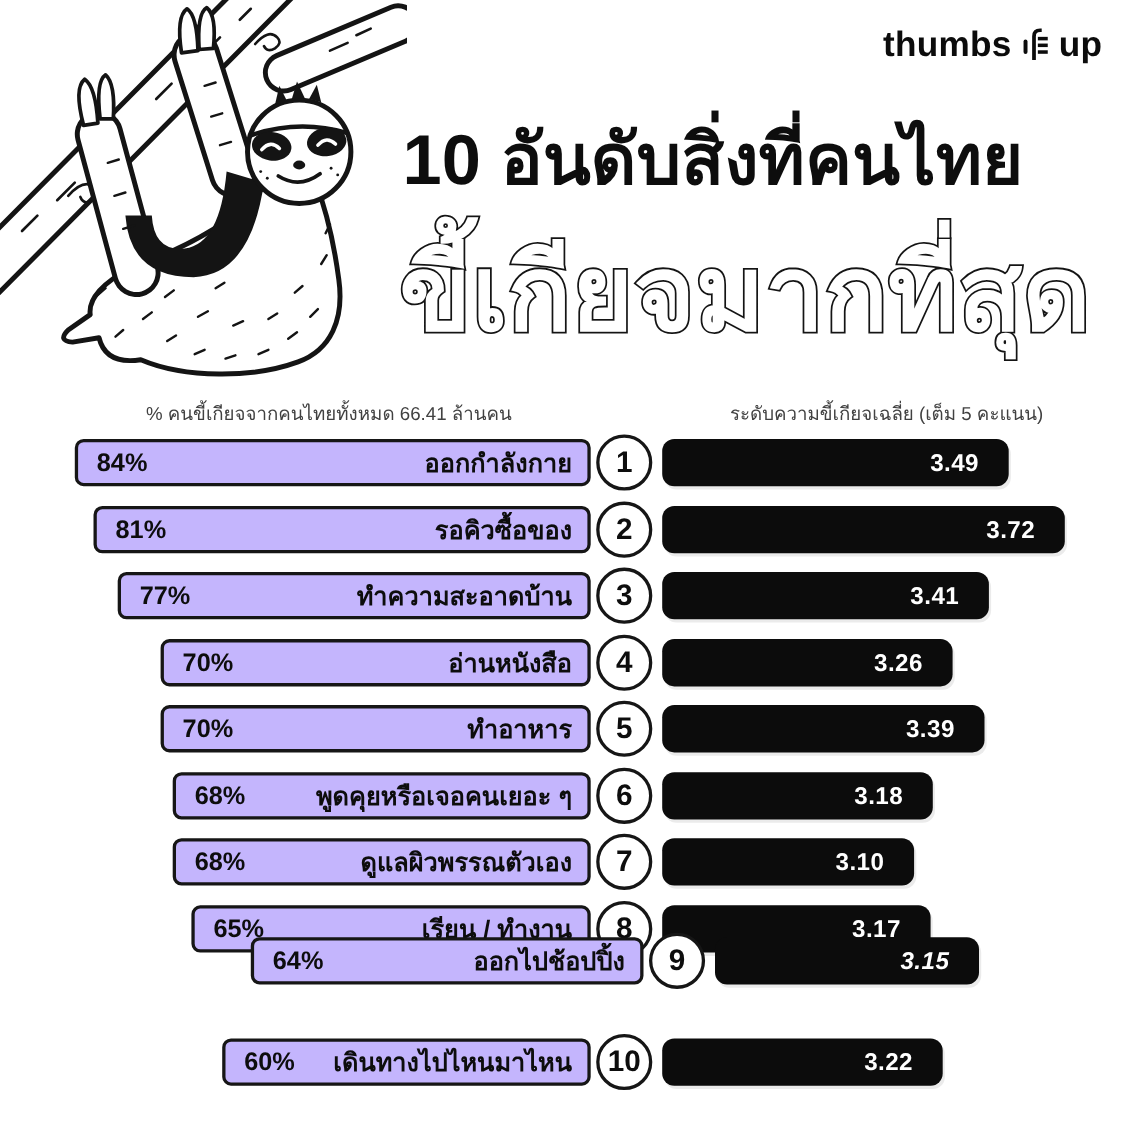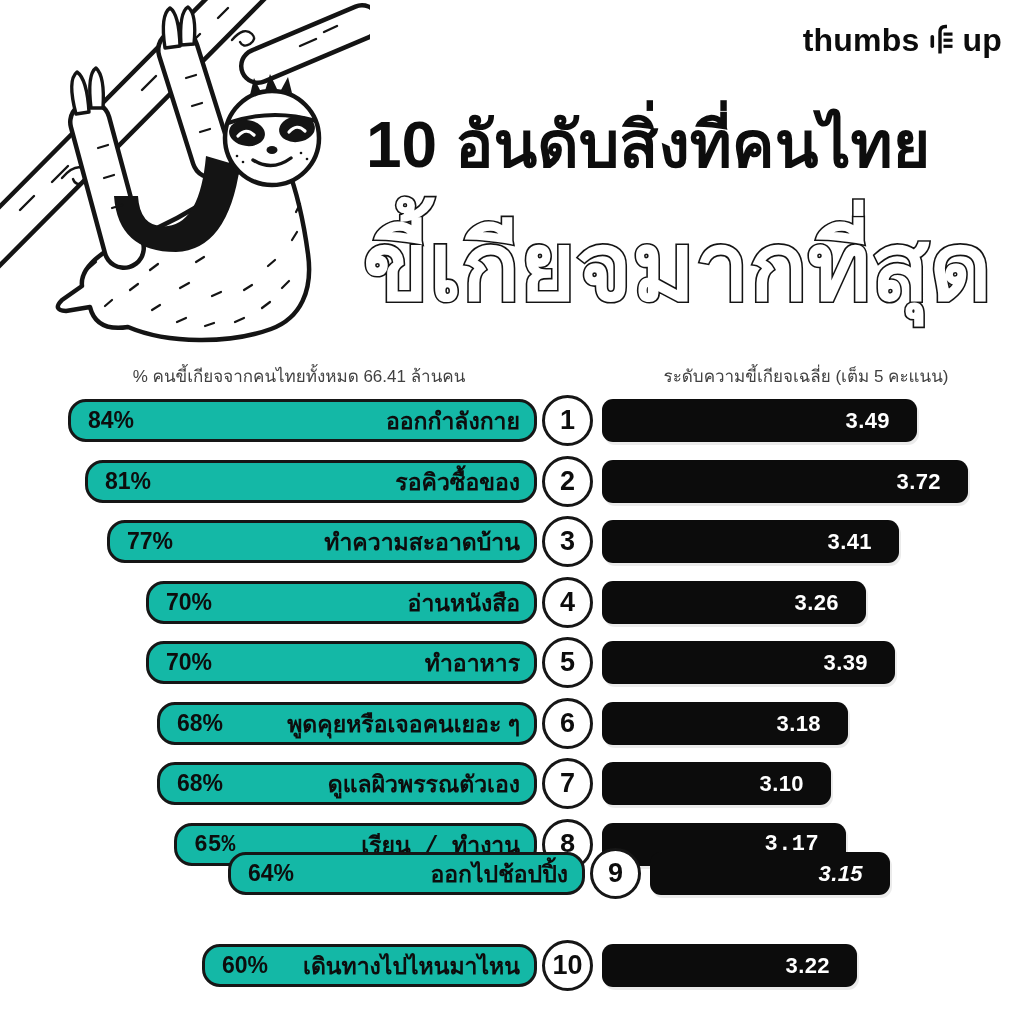--- a/index.html
+++ b/index.html
@@ -1,42 +1,42 @@
 <!DOCTYPE html>
 <html lang="th"><head>
 <meta charset="utf-8">
 <style>
   html,body{margin:0;padding:0;background:#fff;}
   .canvas{position:relative;width:1024px;height:1024px;background:#ffffff;overflow:hidden;
           font-family:"Liberation Sans","DejaVu Sans",sans-serif;color:#111;}
 
   
-  .logo{position:absolute;top:22px;right:22px;display:flex;align-items:flex-start;gap:9px;
+  .logo{position:absolute;top:22px;right:22px;display:flex;align-items:flex-end;gap:9px;
         font-size:32px;font-weight:bold;color:#0c0c0c;letter-spacing:0.2px;}
   .logo svg{display:block;}
 
   
   .sloth{position:absolute;left:0;top:0;width:370px;height:360px;}
 
   
   .title1{position:absolute;left:366px;top:112px;width:650px;font-size:64px;font-weight:bold;
           color:#0d0d0d;line-height:1.05;white-space:nowrap;}
   .title2-svg{position:absolute;left:363px;top:196px;width:660px;height:160px;overflow:visible;}
   .title2-svg text{font-family:"Liberation Sans","DejaVu Sans",sans-serif;font-weight:bold;
           font-size:96px;fill:#ffffff;stroke:#141414;stroke-width:3.2px;paint-order:stroke;}
 
   
   .col-header{position:absolute;top:362px;font-size:17px;color:#414141;text-align:center;}
   .col-header.left{left:58px;width:482px;}
   .col-header.right{left:600px;width:412px;}
 
   
   .row{position:absolute;left:0;width:1024px;height:43px;}
-  .pbar{position:absolute;right:487px;top:0;height:43px;box-sizing:border-box;background:#14b8a6;
-        border:3px solid #161616;border-radius:18px;display:flex;align-items:center;
+  .pbar{position:absolute;right:487px;top:0;height:43px;box-sizing:border-box;background:#c4b5fd;
+        border:3px solid #161616;border-radius:8px;display:flex;align-items:center;
         justify-content:space-between;padding:0 14px 0 17px;}
   .pct{font-size:23px;font-weight:bold;color:#0d0d0d;white-space:nowrap;}
   .act{font-size:23px;font-weight:bold;color:#0d0d0d;white-space:nowrap;}
   .rank{position:absolute;left:542px;top:-4px;width:51px;height:51px;box-sizing:border-box;
         background:#fff;border:3px solid #161616;border-radius:50%;display:flex;
         align-items:center;justify-content:center;font-size:27px;font-weight:bold;color:#0d0d0d;}
   .sbar{position:absolute;left:602px;top:0;height:43px;box-sizing:border-box;background:#0c0c0c;
         border-radius:11px;display:flex;align-items:center;justify-content:flex-end;
         padding-right:27px;box-shadow:2px 3px 0 rgba(0,0,0,0.08);}
   .score{font-size:22px;font-weight:bold;color:#ffffff;letter-spacing:0.4px;white-space:nowrap;}
@@ -214,21 +214,21 @@
       <div class="row" style="top: 762px;">
         <div class="pbar" style="width: 380px;">
           <span class="pct">68%</span>
           <span class="act">ดูแลผิวพรรณตัวเอง</span>
         </div>
         <div class="rank">7</div>
         <div class="sbar" style="width: 229px;">
           <span class="score">3.10</span>
         </div>
       </div>
-      <div class="row" style="top: 823px; font-family: Liberation Mono, monospace;">
+      <div class="row" style="top: 823px;">
         <div class="pbar" style="width: 363px;">
           <span class="pct">65%</span>
           <span class="act">เรียน / ทำงาน</span>
         </div>
         <div class="rank">8</div>
         <div class="sbar" style="width: 244px;">
           <span class="score">3.17</span>
         </div>
       </div>
       <div class="row" style="top: 852px; margin-left: 48px;">

